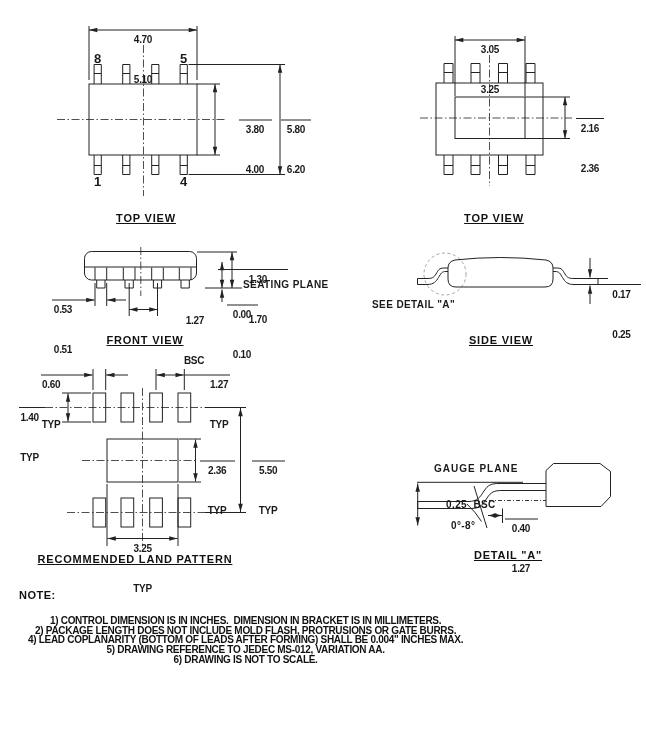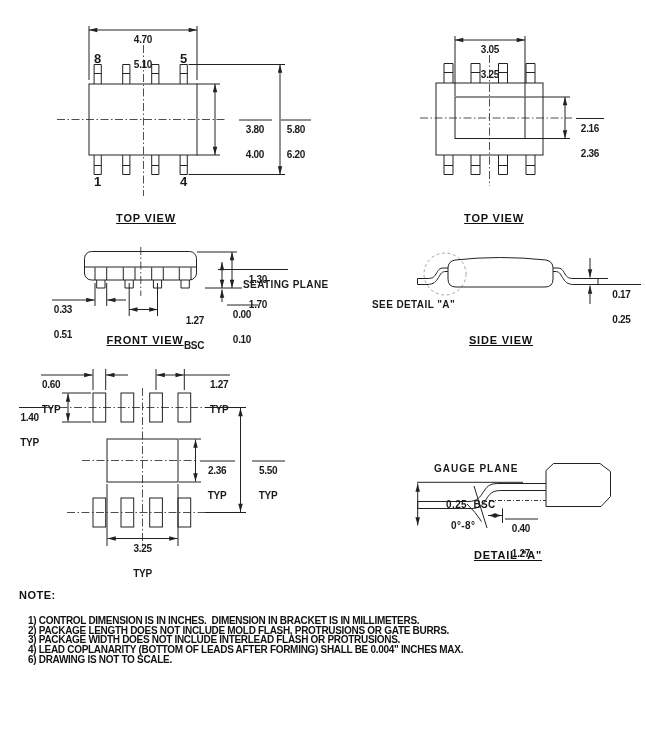--- a/index.html
+++ b/index.html
@@ -9,28 +9,28 @@
   }
   svg.art{position:absolute;left:0;top:0;}
   .s{stroke:#222;stroke-width:1;fill:none;}
   .cl{stroke:#222;stroke-width:0.8;fill:none;stroke-dasharray:8 2.5 1.5 2.5;}
   .dsh{stroke:#222;stroke-width:0.9;fill:none;stroke-dasharray:4 2 1 2;}
   .dc{stroke:#9a9a9a;stroke-width:0.9;fill:none;stroke-dasharray:3 2.6;}
   .wf{fill:#fff;stroke:#222;stroke-width:1;}
   .dim{position:absolute;transform:translateX(-50%);text-align:right;font-size:10px;
        font-weight:700;letter-spacing:-0.3px;line-height:8px;color:#1a1a1a;white-space:pre;}
   .dim span{display:block;}
-  .dim span + span{margin-top:1px;}
+  .dim span + span{margin-top:16px;}
   .txt{position:absolute;font-size:10px;font-weight:700;letter-spacing:0.4px;
        line-height:9px;color:#1a1a1a;white-space:pre;}
   .pin{position:absolute;transform:translate(-50%,-50%);font-size:13px;font-weight:700;color:#1a1a1a;}
   .vlabel{position:absolute;transform:translateX(-50%);font-size:11px;font-weight:700;
           letter-spacing:0.8px;text-decoration:underline;color:#111;white-space:pre;}
   .notes{position:absolute;left:28px;top:616px;font-size:10px;font-weight:700;
-         letter-spacing:-0.3px;line-height:9.7px;color:#111;}
+         letter-spacing:-0.3px;line-height:9.7px;color:#111;text-align:center;}
   .note-line{white-space:pre;}
   .notes-title{position:absolute;left:19px;top:589px;font-size:11px;font-weight:700;
          letter-spacing:0.5px;color:#111;white-space:pre;}
 </style>
 </head>
 <body>
 
 <div class="canvas">
 
   <svg class="art" width="646" height="731" viewBox="0 0 646 731">
@@ -153,21 +153,21 @@
     <span>3.05</span>
     <span>3.25</span>
   </div>
   <div class="dim" style="left:590px;top:108.5px">
     <span>2.16</span>
     <span>2.36</span>
   </div>
   <div class="vlabel" style="left:494px;top:212px">TOP VIEW</div>
 
   <div class="dim" style="left:63px;top:290px">
-    <span>0.33</span>
+    <span>0.53</span>
     <span>0.51</span>
   </div>
   <div class="dim" style="left:258px;top:259.5px">
     <span>1.30</span>
     <span>1.70</span>
   </div>
   <div class="dim" style="left:242px;top:295px">
     <span>0.00</span>
     <span>0.10</span>
   </div>
@@ -202,32 +202,33 @@
     <span>TYP</span>
   </div>
   <div class="dim" style="left:268px;top:451px">
     <span>5.50</span>
     <span>TYP</span>
   </div>
   <div class="dim" style="left:142.5px;top:528.5px">
     <span>3.25</span>
     <span>TYP</span>
   </div>
+  <div class="vlabel" style="left:135px;top:553px">RECOMMENDED LAND PATTERN</div>
 
   <div class="txt" style="left:434px;top:463.5px;letter-spacing:1px">GAUGE PLANE</div>
   <div class="txt" style="left:446px;top:500px">0.25  BSC</div>
   <div class="txt" style="left:451px;top:521px">0°-8°</div>
   <div class="dim" style="left:521px;top:509px">
     <span>0.40</span>
     <span>1.27</span>
   </div>
   <div class="vlabel" style="left:508px;top:549px">DETAIL "A"</div>
 
   <div class="notes-title">NOTE:</div>
   <div class="notes">
     <div class="note-line">1) CONTROL DIMENSION IS IN INCHES.  DIMENSION IN BRACKET IS IN MILLIMETERS.</div>
     <div class="note-line">2) PACKAGE LENGTH DOES NOT INCLUDE MOLD FLASH, PROTRUSIONS OR GATE BURRS.</div>
-    <div class="note-line">3) PACKAGE WIDTH DOES NOT INCLUDE INTERLEAD FLASH OR PROTRUSIONS.</div>
     <div class="note-line">4) LEAD COPLANARITY (BOTTOM OF LEADS AFTER FORMING) SHALL BE 0.004" INCHES MAX.</div>
+    <div class="note-line">5) DRAWING REFERENCE TO JEDEC MS-012, VARIATION AA.</div>
     <div class="note-line">6) DRAWING IS NOT TO SCALE.</div>
   </div>
 
 </div>
 
 </body></html>

